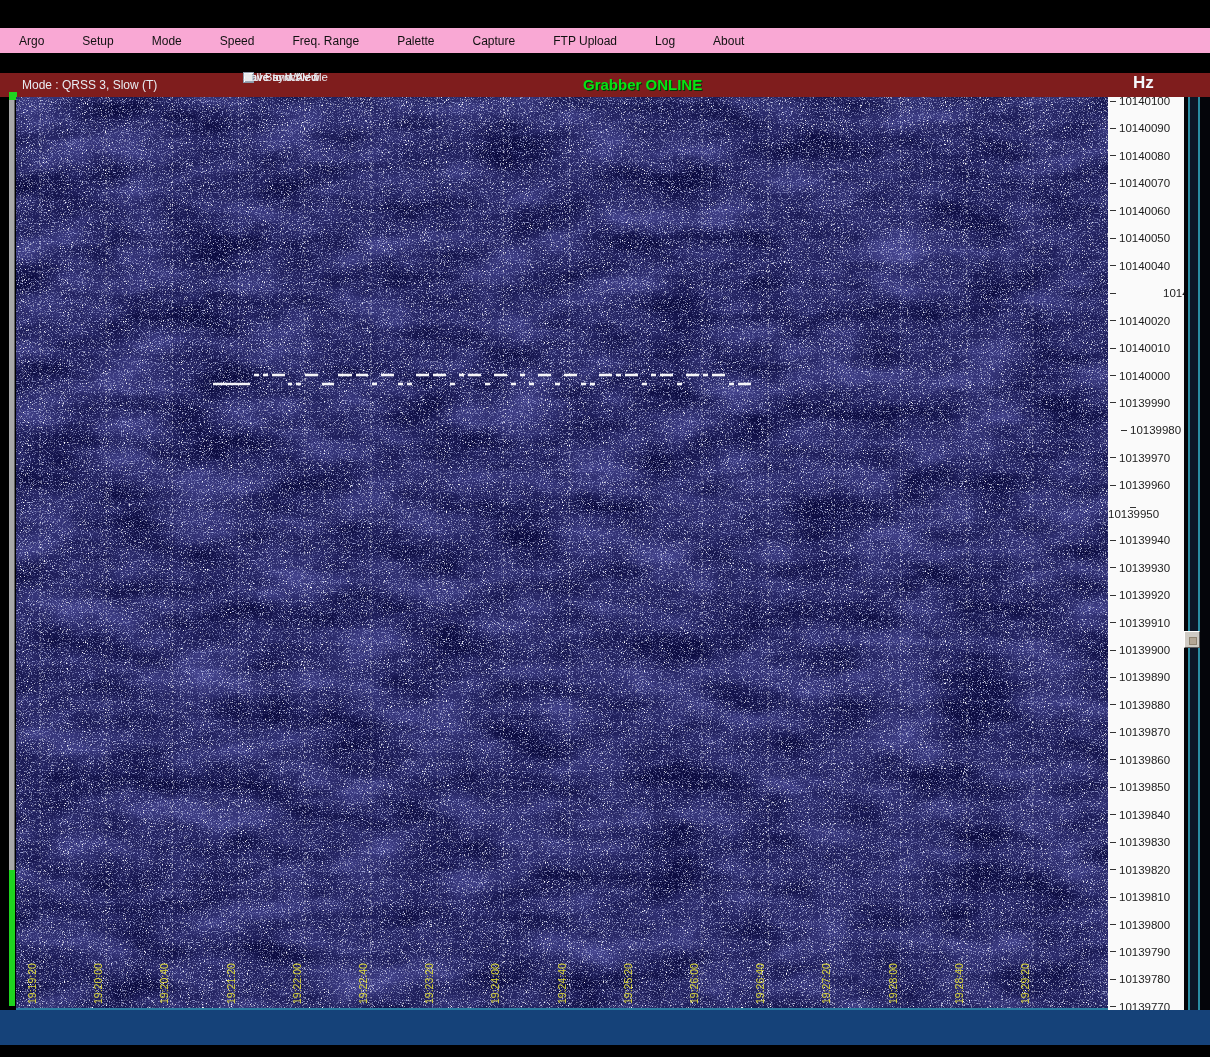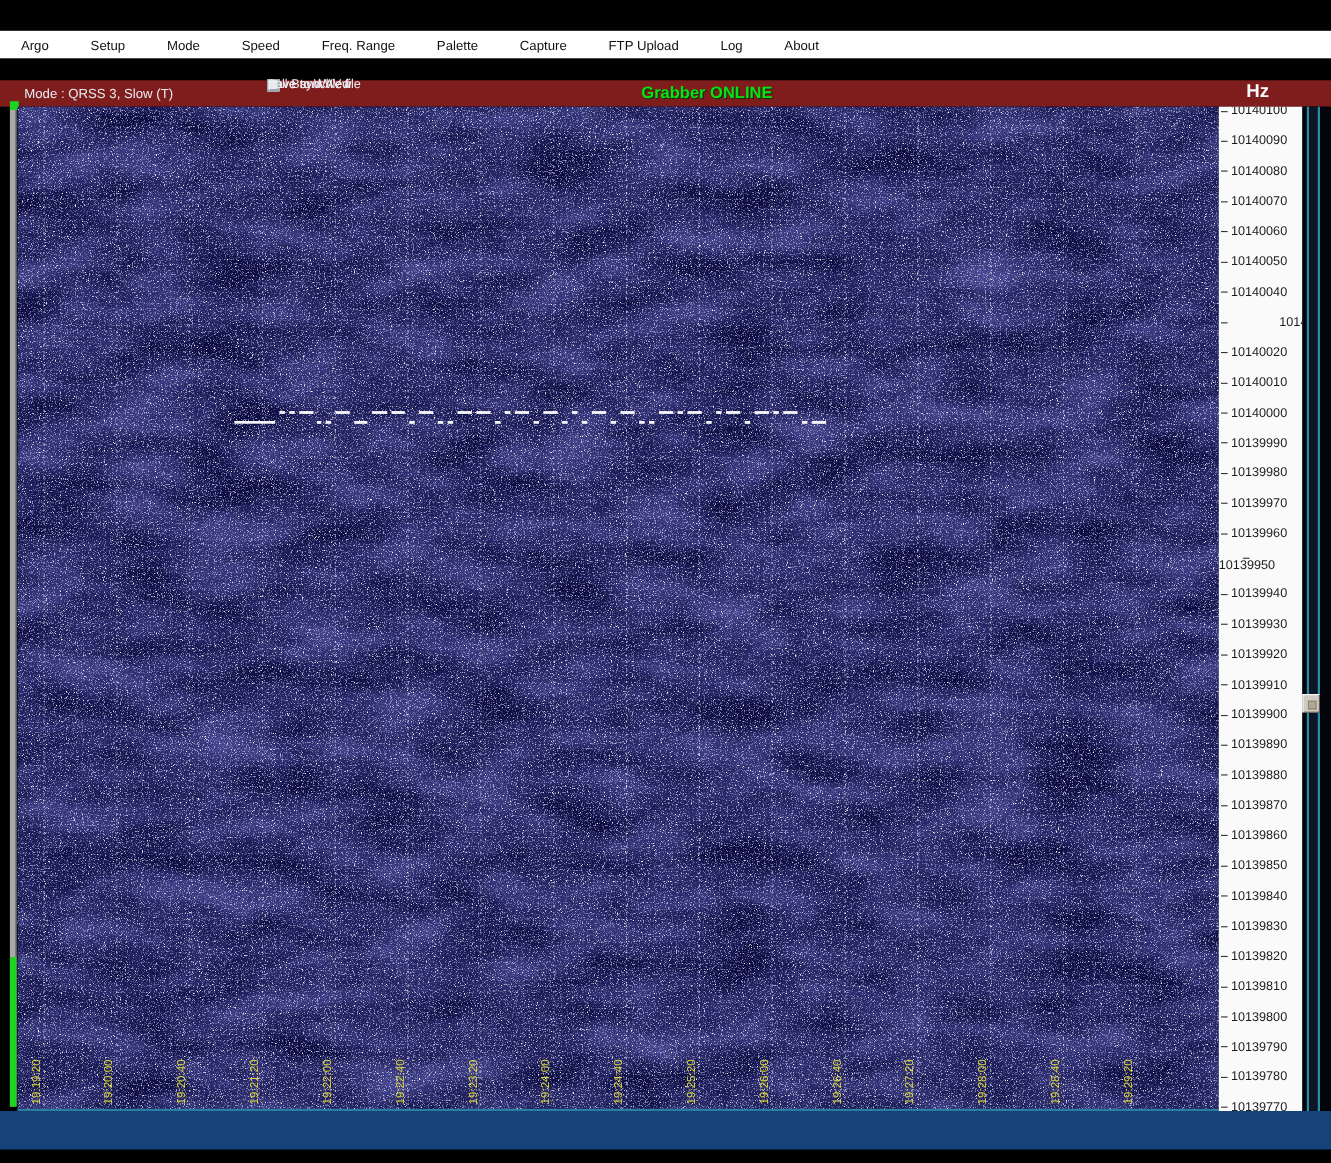--- a/index.html
+++ b/index.html
@@ -2,21 +2,21 @@
 <html><head>
 <meta charset="utf-8">
 <style>
   * { box-sizing: border-box; margin: 0; padding: 0; }
   html,body { width:1210px; height:1057px; background:#000; overflow:hidden;
               font-family:"Liberation Sans", sans-serif; }
   #app { position:relative; width:1210px; height:1057px; background:#000; }
 
   
   .menubar { position:absolute; left:0; top:28px; width:1210px; height:25px;
-             background:#ffffff; display:flex; align-items:center; }
+             background:#f9a8d4; display:flex; align-items:center; }
   .menu-item { font-size:12px; color:#111; padding:0 19px; cursor:default; }
 
   
   .infobar { position:absolute; left:0; top:53px; width:1210px; height:20px; background:#154279; }
   .modebar { position:absolute; left:0; top:73px; width:1210px; height:24px; background:#7f1d1d; }
   .infobar span, .modebar span { position:absolute; white-space:nowrap; }
   .t-time   { left:10px;  top:2px; font-size:13px; font-weight:bold; color:#fff; }
   .t-date   { left:113px; top:2px; font-size:13px; font-weight:bold; color:#fff; }
   .t-call   { left:218px; top:2px; font-size:13px; font-weight:bold; color:#f0e31c; }
   .t-freqrange { left:848px; top:4px; font-size:11px; color:#e6d98f; }
@@ -304,21 +304,21 @@
         <span class="fs-num">10140010</span>
       </div>
       <div class="fs-row" style="top: 272.5px;">
         <span class="fs-tick"></span>
         <span class="fs-num">10140000</span>
       </div>
       <div class="fs-row" style="top: 299.95px;">
         <span class="fs-tick"></span>
         <span class="fs-num">10139990</span>
       </div>
-      <div class="fs-row" style="top: 327.4px;">
+      <div class="fs-row" style="top: 327.4px; padding-left: 11px;">
         <span class="fs-tick"></span>
         <span class="fs-num">10139980</span>
       </div>
       <div class="fs-row" style="top: 354.85px;">
         <span class="fs-tick"></span>
         <span class="fs-num">10139970</span>
       </div>
       <div class="fs-row" style="top: 382.3px;">
         <span class="fs-tick"></span>
         <span class="fs-num">10139960</span>

